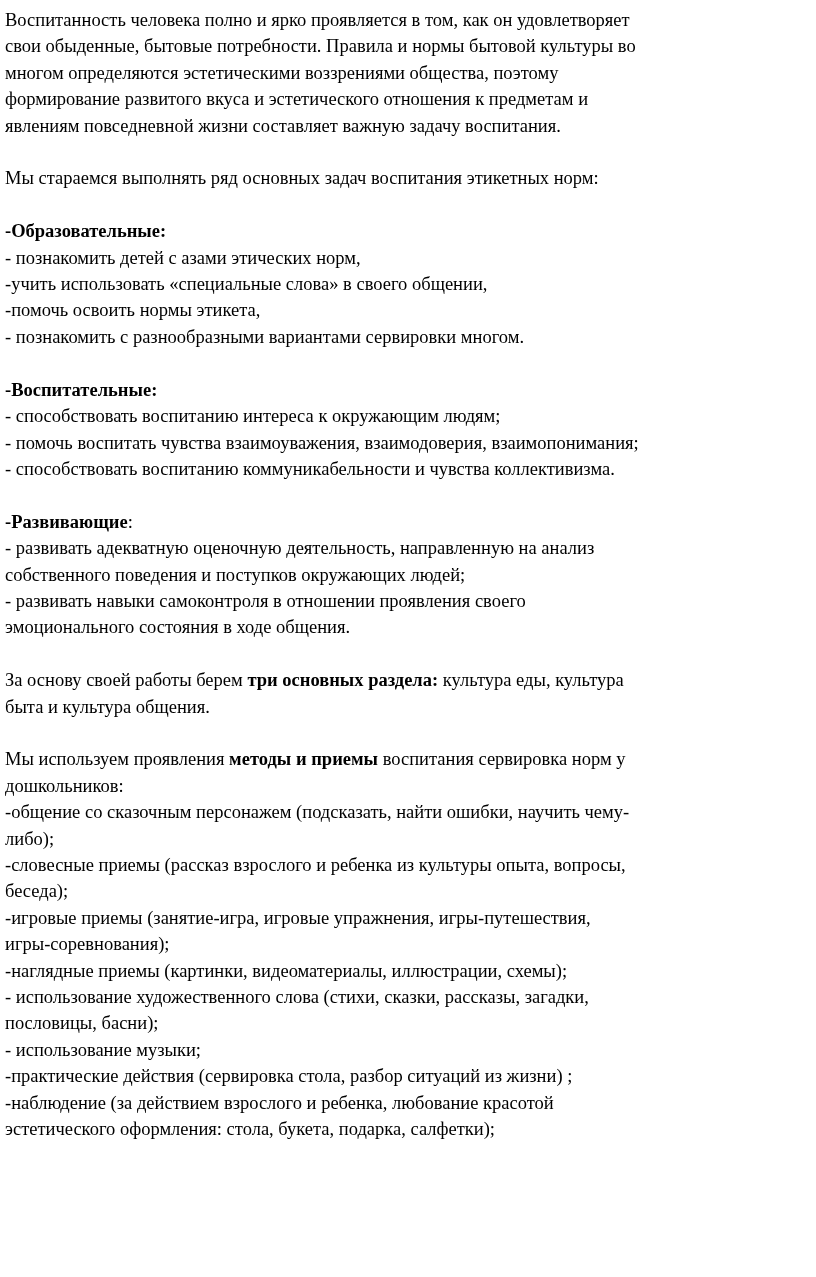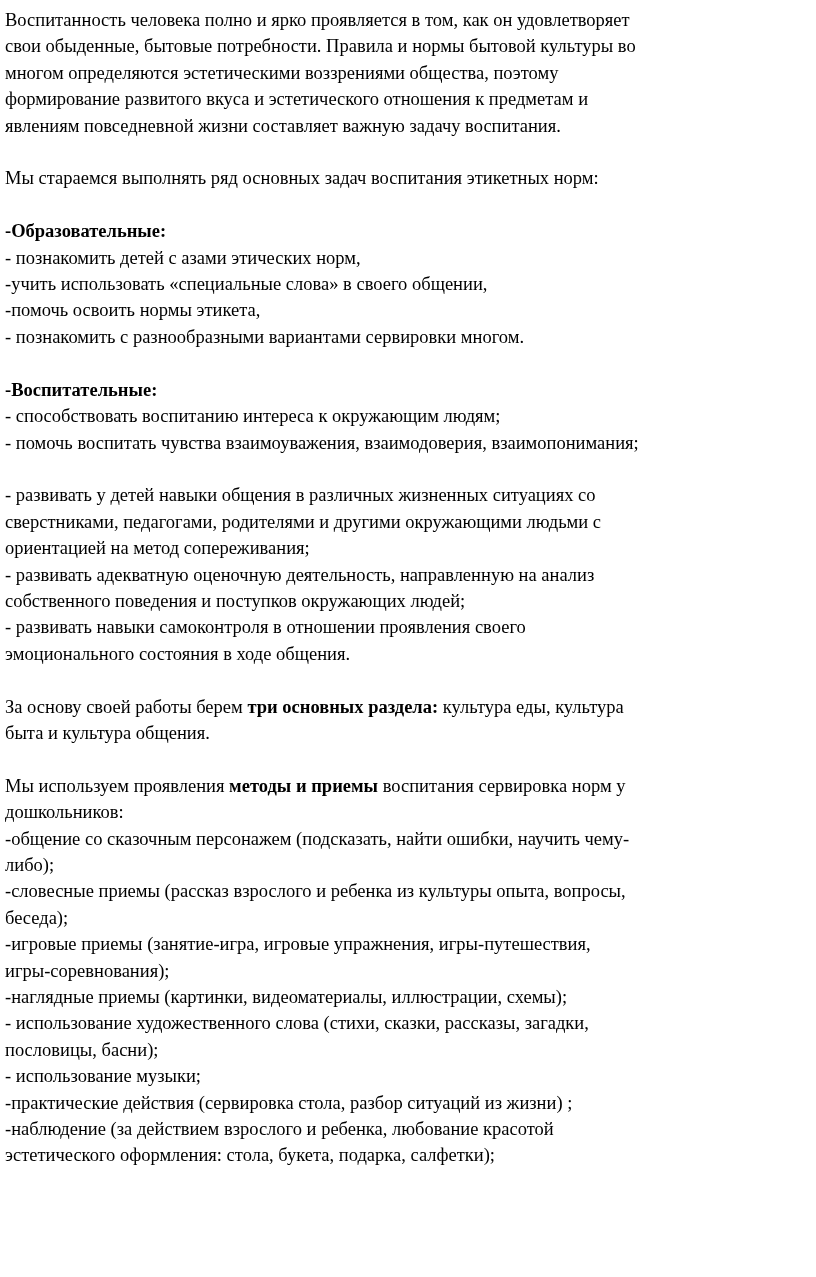--- a/index.html
+++ b/index.html
@@ -46,22 +46,23 @@
     <p class="para blank">&nbsp;</p>
     <p class="para"><span class="run-bold">-Образовательные:</span></p>
     <p class="para"><span class="run">- познакомить детей с азами этических норм,</span></p>
     <p class="para"><span class="run">-учить использовать «специальные слова» в своего общении,</span></p>
     <p class="para"><span class="run">-помочь освоить нормы этикета,</span></p>
     <p class="para"><span class="run">- познакомить с разнообразными вариантами сервировки многом.</span></p>
     <p class="para blank">&nbsp;</p>
     <p class="para"><span class="run-bold">-Воспитательные:</span></p>
     <p class="para"><span class="run">- способствовать воспитанию интереса к окружающим людям;</span></p>
     <p class="para"><span class="run">- помочь воспитать чувства взаимоуважения, взаимодоверия, взаимопонимания;</span></p>
+    <p class="para"><span class="run">- способствовать воспитанию коммуникабельности и чувства коллективизма.</span></p>
     <p class="para blank">&nbsp;</p>
-    <p class="para"><span class="run">- развивать у детей навыки общения в различных жизненных ситуациях со сверстниками, педагогами, родителями и другими окружающими людьми с ориентацией на метод сопереживания;</span></p>
+    <p class="para"><span class="run-bold">-Развивающие</span><span class="run">:</span></p>
     <p class="para"><span class="run">- развивать адекватную оценочную деятельность, направленную на анализ собственного поведения и поступков окружающих людей;</span></p>
     <p class="para"><span class="run">- развивать навыки самоконтроля в отношении проявления своего эмоционального состояния в ходе общения.</span></p>
     <p class="para blank">&nbsp;</p>
     <p class="para"><span class="run">За основу своей работы берем </span><span class="run-bold">три основных раздела:</span><span class="run"> культура еды, культура быта и культура общения.</span></p>
     <p class="para blank">&nbsp;</p>
     <p class="para"><span class="run">Мы используем проявления </span><span class="run-bold">методы и приемы</span><span class="run"> воспитания сервировка норм у дошкольников:</span></p>
     <p class="para"><span class="run">-общение со сказочным персонажем (подсказать, найти ошибки, научить чему-либо);</span></p>
     <p class="para"><span class="run">-словесные приемы (рассказ взрослого и ребенка из культуры опыта, вопросы, беседа);</span></p>
     <p class="para"><span class="run">-игровые приемы (занятие-игра, игровые упражнения, игры-путешествия, игры-соревнования);</span></p>
     <p class="para"><span class="run">-наглядные приемы (картинки, видеоматериалы, иллюстрации, схемы);</span></p>

